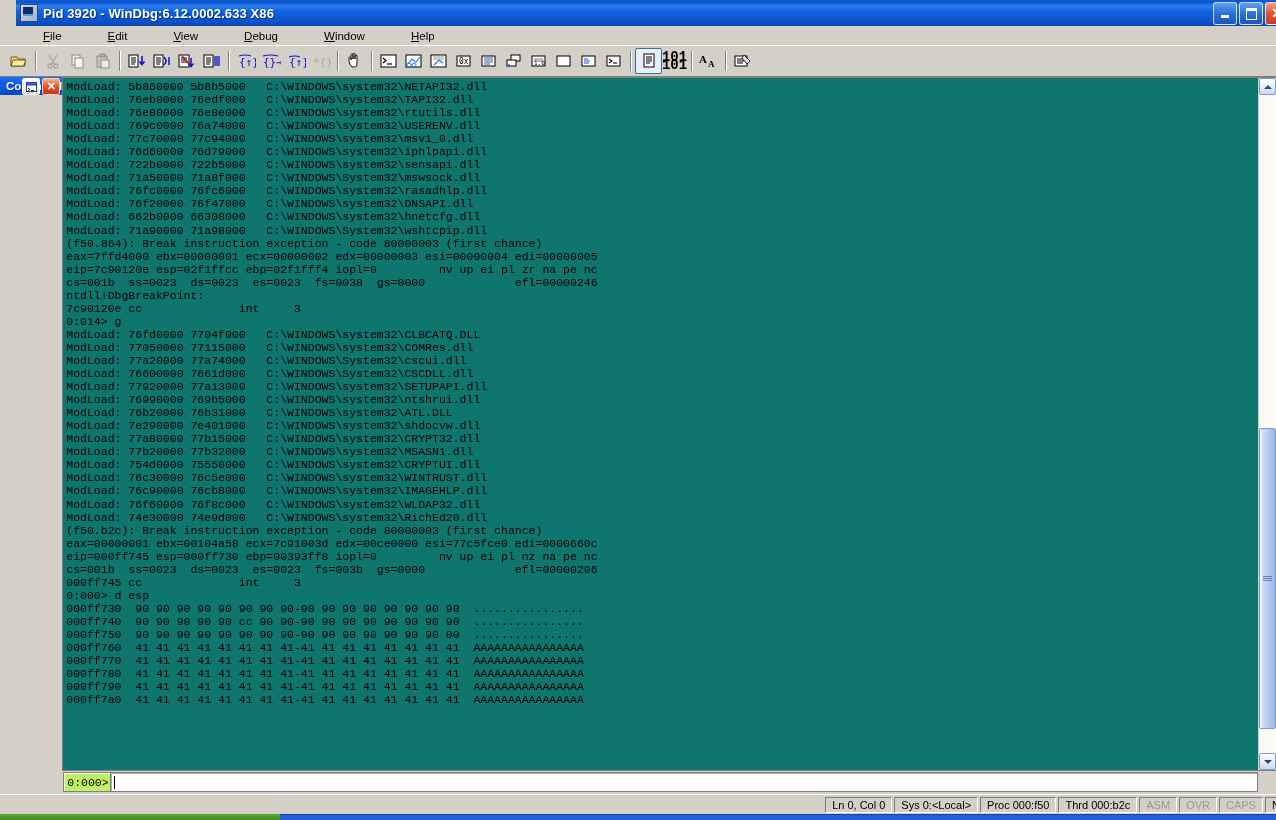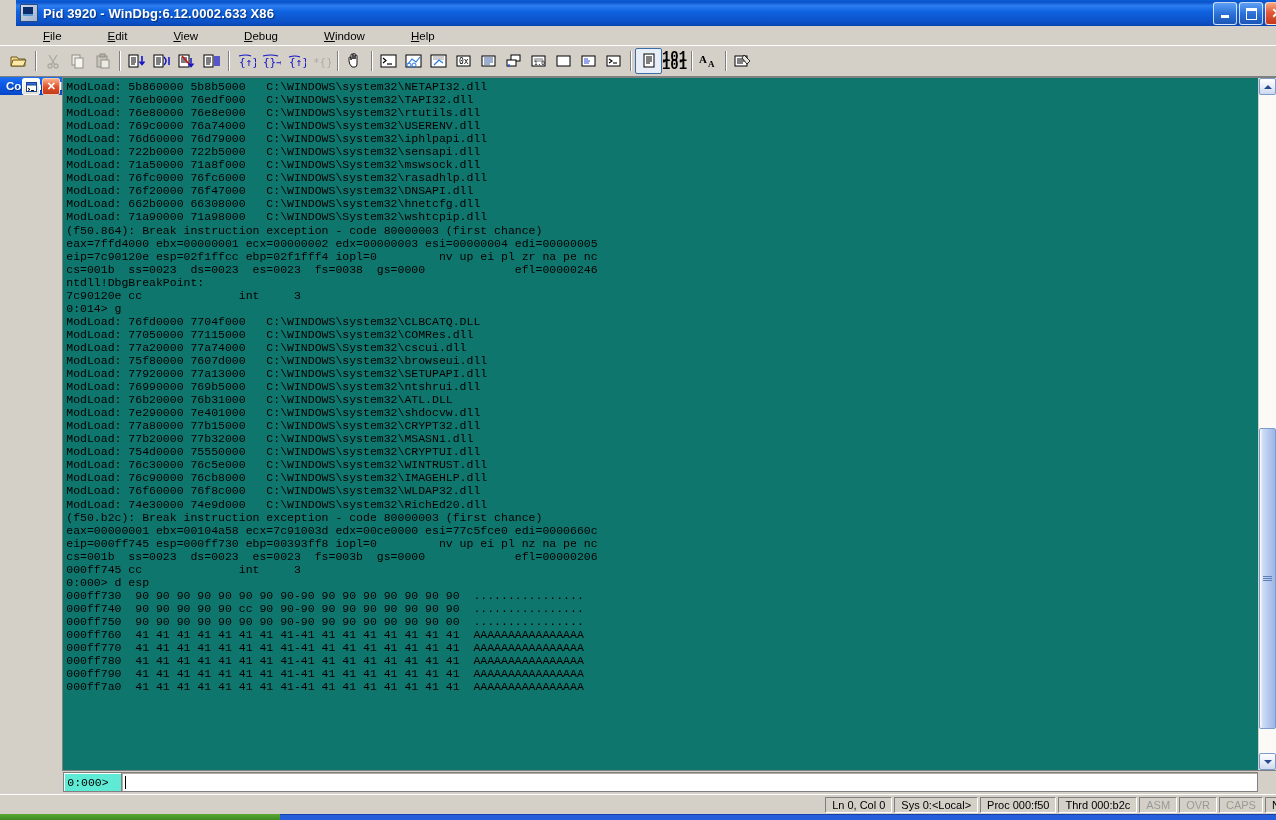--- a/index.html
+++ b/index.html
@@ -172,21 +172,21 @@
   }
   #sb-thumb .grip { width:9px; height:7px; }
   #sb-thumb .grip i { display:block; height:1px; background:#5e7fb5; margin:1px 0; }
 
   
   #promptrow {
     height:20px; flex:none; display:flex; align-items:stretch;
     background:#d4d0c8; padding:1px 18px 2px 1px;
   }
   #promptlabel {
-    width:58px; flex:none; background:#5eead4;
+    width:47px; flex:none; background:#bef264;
     border:1px solid #808080; border-right:none;
     box-shadow: inset 1px 1px 0 #ffffff;
     font-family:"Liberation Mono","DejaVu Sans Mono",monospace;
     font-size:11.5px; color:#000; display:flex; align-items:center;
     padding-left:3px; box-sizing:border-box;
   }
   #promptinput {
     flex:1; background:#ffffff; border:1px solid #808080;
     box-shadow: inset 1px 1px 0 #b0aca4;
     display:flex; align-items:center; padding-left:3px; box-sizing:border-box;
@@ -473,38 +473,39 @@
         </div>
       </div>
 
       <div id="cmdbody">
         <div id="textwrap">
           <div id="textarea">
               <div class="line">ModLoad: 5b860000 5b8b5000   C:\WINDOWS\system32\NETAPI32.dll</div>
               <div class="line">ModLoad: 76eb0000 76edf000   C:\WINDOWS\system32\TAPI32.dll</div>
               <div class="line">ModLoad: 76e80000 76e8e000   C:\WINDOWS\system32\rtutils.dll</div>
               <div class="line">ModLoad: 769c0000 76a74000   C:\WINDOWS\system32\USERENV.dll</div>
+              <div class="line">ModLoad: 77c70000 77c94000   C:\WINDOWS\system32\msv1_0.dll</div>
               <div class="line">ModLoad: 76d60000 76d79000   C:\WINDOWS\system32\iphlpapi.dll</div>
               <div class="line">ModLoad: 722b0000 722b5000   C:\WINDOWS\system32\sensapi.dll</div>
               <div class="line">ModLoad: 71a50000 71a8f000   C:\WINDOWS\System32\mswsock.dll</div>
               <div class="line">ModLoad: 76fc0000 76fc6000   C:\WINDOWS\system32\rasadhlp.dll</div>
               <div class="line">ModLoad: 76f20000 76f47000   C:\WINDOWS\system32\DNSAPI.dll</div>
               <div class="line">ModLoad: 662b0000 66308000   C:\WINDOWS\system32\hnetcfg.dll</div>
               <div class="line">ModLoad: 71a90000 71a98000   C:\WINDOWS\System32\wshtcpip.dll</div>
               <div class="line">(f50.864): Break instruction exception - code 80000003 (first chance)</div>
               <div class="line">eax=7ffd4000 ebx=00000001 ecx=00000002 edx=00000003 esi=00000004 edi=00000005</div>
               <div class="line">eip=7c90120e esp=02f1ffcc ebp=02f1fff4 iopl=0         nv up ei pl zr na pe nc</div>
               <div class="line">cs=001b  ss=0023  ds=0023  es=0023  fs=0038  gs=0000             efl=00000246</div>
               <div class="line">ntdll!DbgBreakPoint:</div>
               <div class="line">7c90120e cc              int     3</div>
               <div class="line">0:014&gt; g</div>
               <div class="line">ModLoad: 76fd0000 7704f000   C:\WINDOWS\system32\CLBCATQ.DLL</div>
               <div class="line">ModLoad: 77050000 77115000   C:\WINDOWS\system32\COMRes.dll</div>
               <div class="line">ModLoad: 77a20000 77a74000   C:\WINDOWS\System32\cscui.dll</div>
-              <div class="line">ModLoad: 75f80000 7607d000   C:\WINDOWS\system32\browseui.dll</div>
+              <div class="line">ModLoad: 76600000 7661d000   C:\WINDOWS\System32\CSCDLL.dll</div>
               <div class="line">ModLoad: 77920000 77a13000   C:\WINDOWS\system32\SETUPAPI.dll</div>
               <div class="line">ModLoad: 76990000 769b5000   C:\WINDOWS\system32\ntshrui.dll</div>
               <div class="line">ModLoad: 76b20000 76b31000   C:\WINDOWS\system32\ATL.DLL</div>
               <div class="line">ModLoad: 7e290000 7e401000   C:\WINDOWS\system32\shdocvw.dll</div>
               <div class="line">ModLoad: 77a80000 77b15000   C:\WINDOWS\system32\CRYPT32.dll</div>
               <div class="line">ModLoad: 77b20000 77b32000   C:\WINDOWS\system32\MSASN1.dll</div>
               <div class="line">ModLoad: 754d0000 75550000   C:\WINDOWS\system32\CRYPTUI.dll</div>
               <div class="line">ModLoad: 76c30000 76c5e000   C:\WINDOWS\system32\WINTRUST.dll</div>
               <div class="line">ModLoad: 76c90000 76cb8000   C:\WINDOWS\system32\IMAGEHLP.dll</div>
               <div class="line">ModLoad: 76f60000 76f8c000   C:\WINDOWS\system32\WLDAP32.dll</div>

